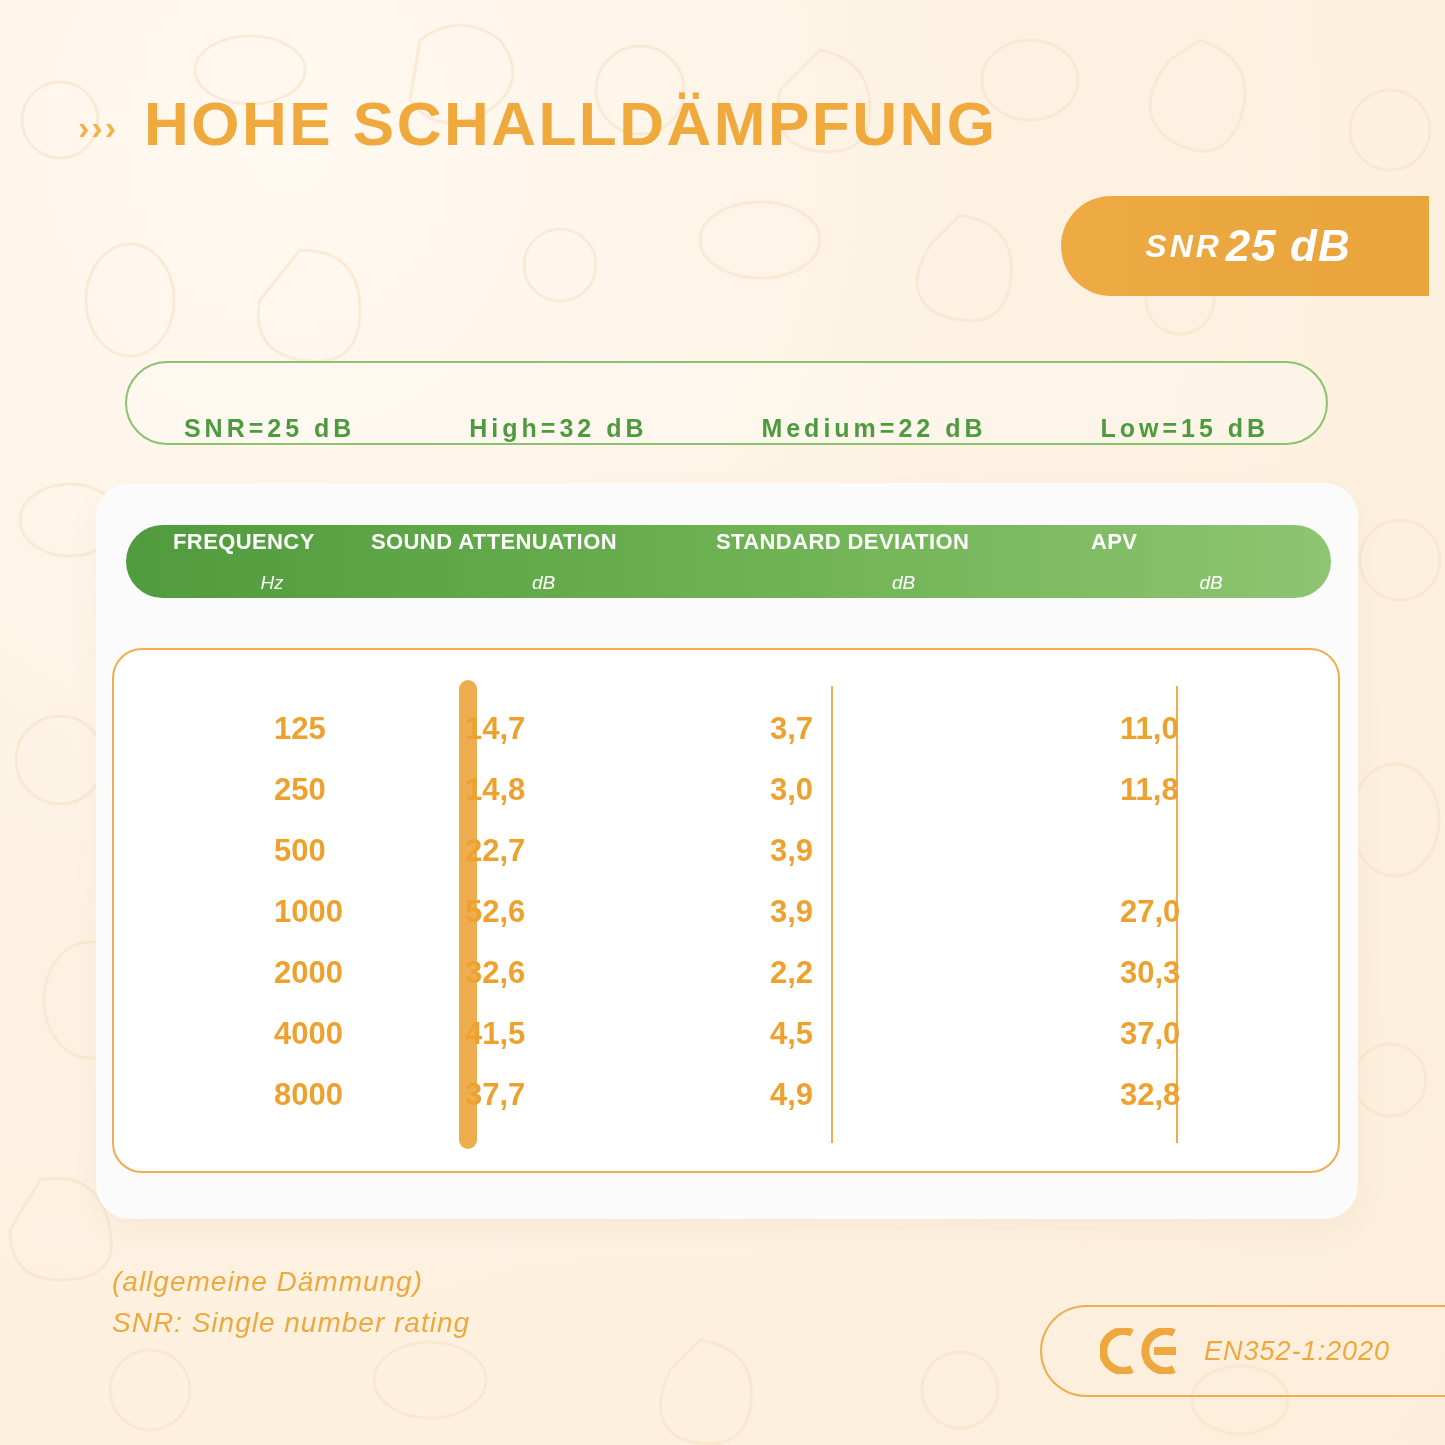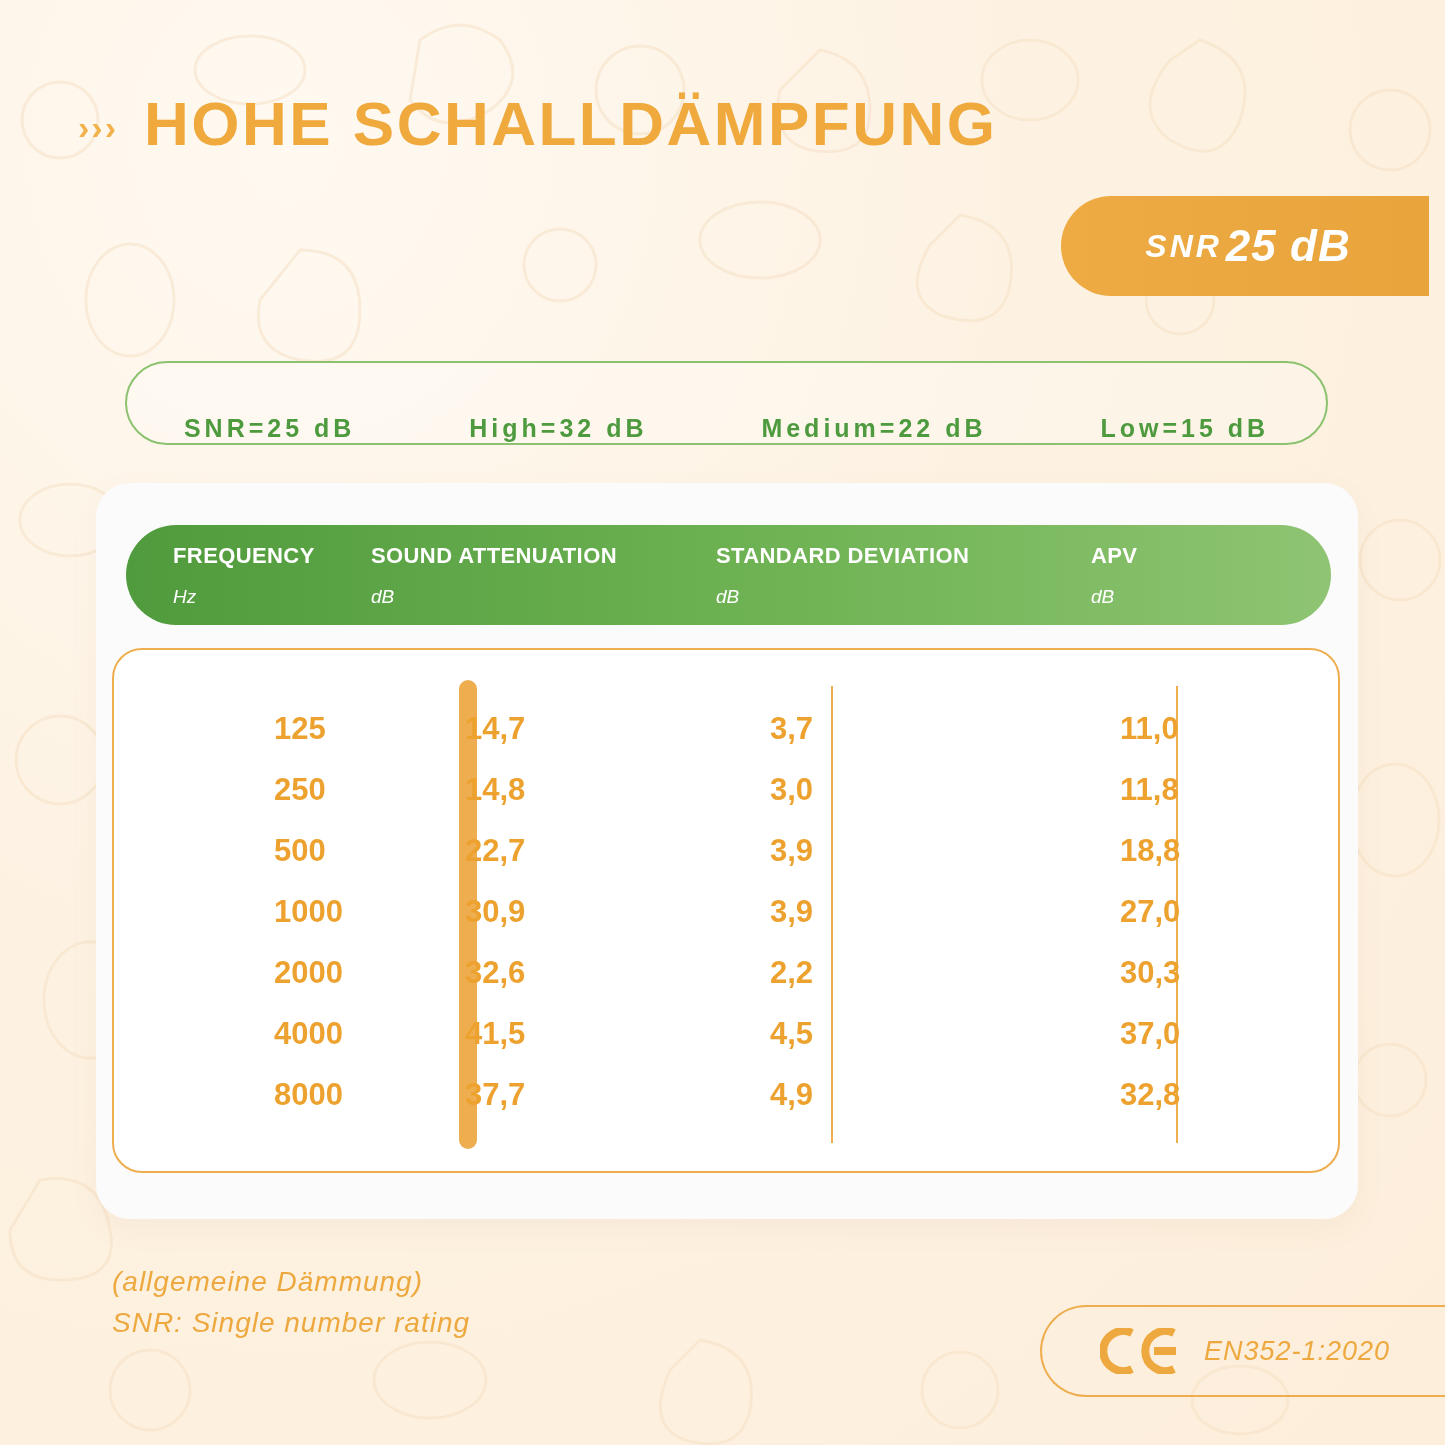--- a/index.html
+++ b/index.html
@@ -113,21 +113,21 @@
     height: 736px;
     background: #fbfbfb;
     border-radius: 34px;
     box-shadow: 0 10px 30px rgba(150,120,80,0.06);
   }
   .thead {
     position: absolute;
     left: 30px;
     top: 42px;
     width: 1205px;
-    height: 100px;
+    height: 73px;
     border-radius: 50px;
     background: linear-gradient(90deg, #509b3d 0%, #6fb354 55%, #8ec472 100%);
     display: flex;
     align-items: center;
     box-sizing: border-box;
   }
   .thead .col {
     color: #ffffff;
     box-sizing: border-box;
   }
@@ -136,20 +136,21 @@
     font-weight: 800;
     letter-spacing: 0.4px;
     display: block;
   }
   .thead .col .u {
     font-size: 19px;
     font-style: italic;
     font-weight: 400;
     display: block;
     margin-top: 17px;
+    text-align: center;
   }
   .c1 { width: 245px; padding-left: 47px; }
   .c2 { width: 345px; padding-left: 0px; }
   .c3 { width: 375px; }
   .c4 { width: 240px; }
 
   .tbody {
     position: absolute;
     left: 16px;
     top: 165px;
@@ -321,25 +322,24 @@
         <div class="row">
           <span class="f">250</span>
           <span class="sa">14,8</span>
           <span class="sd">3,0</span>
           <span class="apv">11,8</span>
         </div>
         <div class="row">
           <span class="f">500</span>
           <span class="sa">22,7</span>
           <span class="sd">3,9</span>
-          <span class="apv">18,8</span>
         </div>
         <div class="row">
           <span class="f">1000</span>
-          <span class="sa">30,9</span>
+          <span class="sa">52,6</span>
           <span class="sd">3,9</span>
           <span class="apv">27,0</span>
         </div>
         <div class="row">
           <span class="f">2000</span>
           <span class="sa">32,6</span>
           <span class="sd">2,2</span>
           <span class="apv">30,3</span>
         </div>
         <div class="row">

